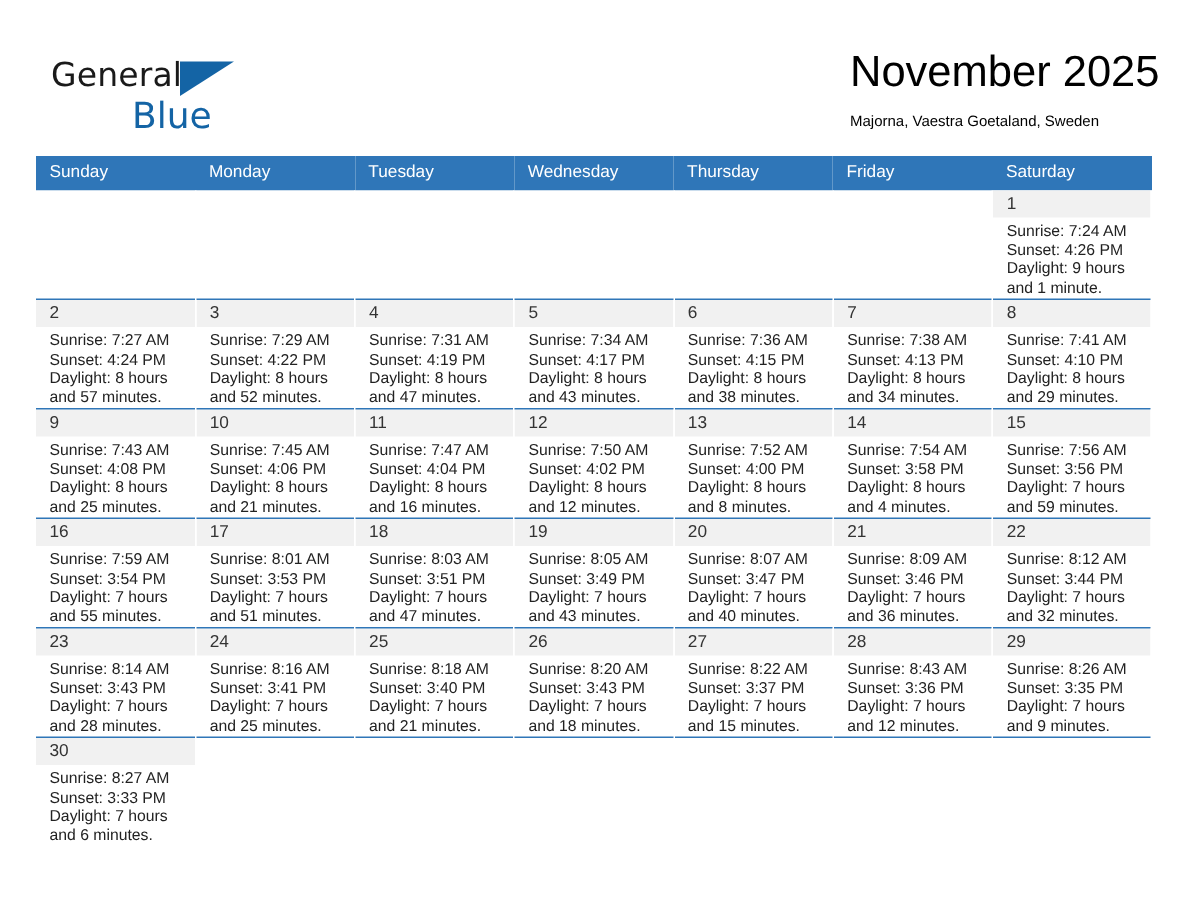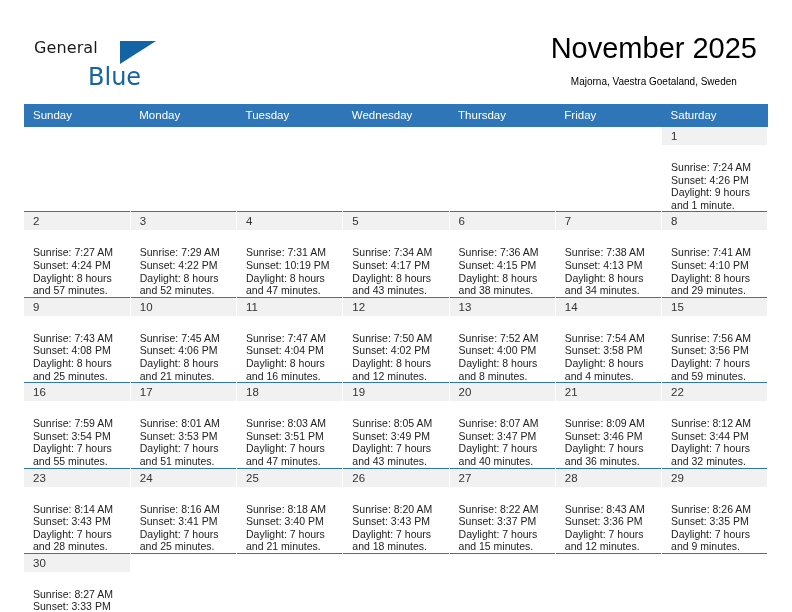--- a/index.html
+++ b/index.html
@@ -33,21 +33,21 @@
     position: absolute;
     left: 34px;
     top: 38px;
     width: 130px;
     height: 52px;
   }
   .logo-general {
     position: absolute;
     left: 0;
     top: 0;
-    font-size: 16px;
+    font-size: 22px;
     letter-spacing: 0.1px;
     color: #1a1a1a;
     font-family: "DejaVu Sans", sans-serif;
     font-weight: 400;
   }
   .logo-flag {
     position: absolute;
     left: 86px;
     top: 3px;
     width: 0;
@@ -60,23 +60,23 @@
     left: 54px;
     top: 25px;
     font-size: 24px;
     color: #1464a5;
     font-family: "DejaVu Sans", sans-serif;
     font-weight: 400;
   }
 
   .title-block {
     position: absolute;
-    right: 35px;
+    right: 19px;
     top: 30px;
-    text-align: center;
+    text-align: left;
   }
   .month-title {
     font-size: 29px;
     font-weight: 400;
     color: #000;
     line-height: 36px;
     white-space: nowrap;
     font-family: "Liberation Sans", sans-serif;
   }
   .location-subtitle {
@@ -129,21 +129,21 @@
 
   .daynum-band {
     background: #f1f1f1;
     height: 18px;
     line-height: 18px;
     padding-left: 9px;
     font-size: 11.5px;
     color: #333333;
   }
   .day-body {
-    padding: 16px 4px 0 9px;
+    padding: 3px 4px 0 9px;
     font-size: 10.5px;
     line-height: 12.6px;
     color: #222222;
   }
   .day-body div { white-space: nowrap; }
   tbody tr.lastweek { border-bottom: none; }
 </style>
 </head>
 <body>
 
@@ -238,21 +238,21 @@
                 <div>Sunrise: 7:29 AM</div>
                 <div>Sunset: 4:22 PM</div>
                 <div>Daylight: 8 hours</div>
                 <div>and 52 minutes.</div>
               </div>
             </td>
             <td class="day">
               <div class="daynum-band">4</div>
               <div class="day-body">
                 <div>Sunrise: 7:31 AM</div>
-                <div>Sunset: 10:19 PM</div>
+                <div>Sunset: 4:19 PM</div>
                 <div>Daylight: 8 hours</div>
                 <div>and 47 minutes.</div>
               </div>
             </td>
             <td class="day">
               <div class="daynum-band">5</div>
               <div class="day-body">
                 <div>Sunrise: 7:34 AM</div>
                 <div>Sunset: 4:17 PM</div>
                 <div>Daylight: 8 hours</div>

